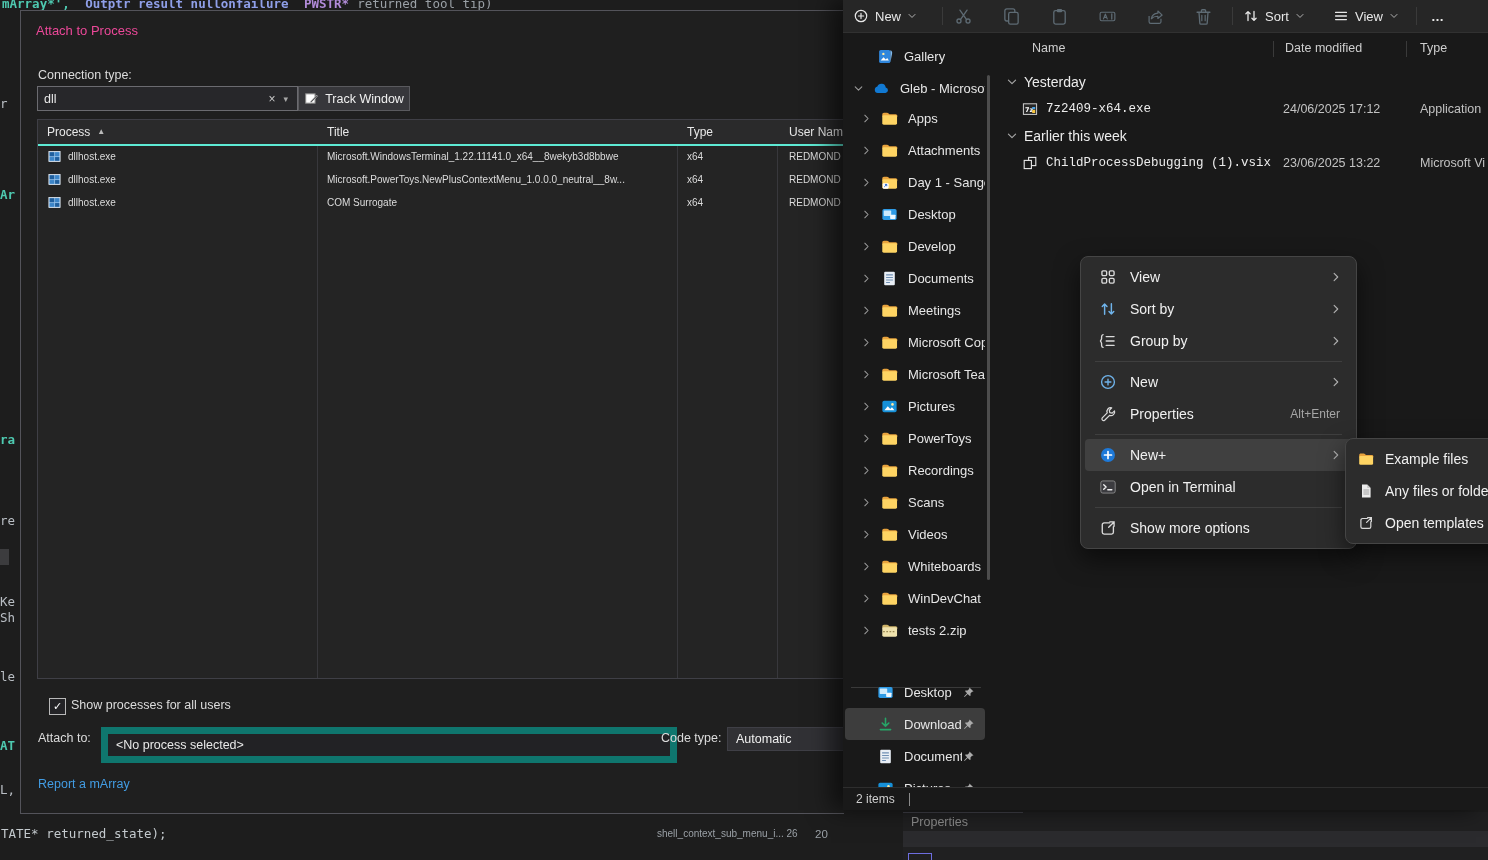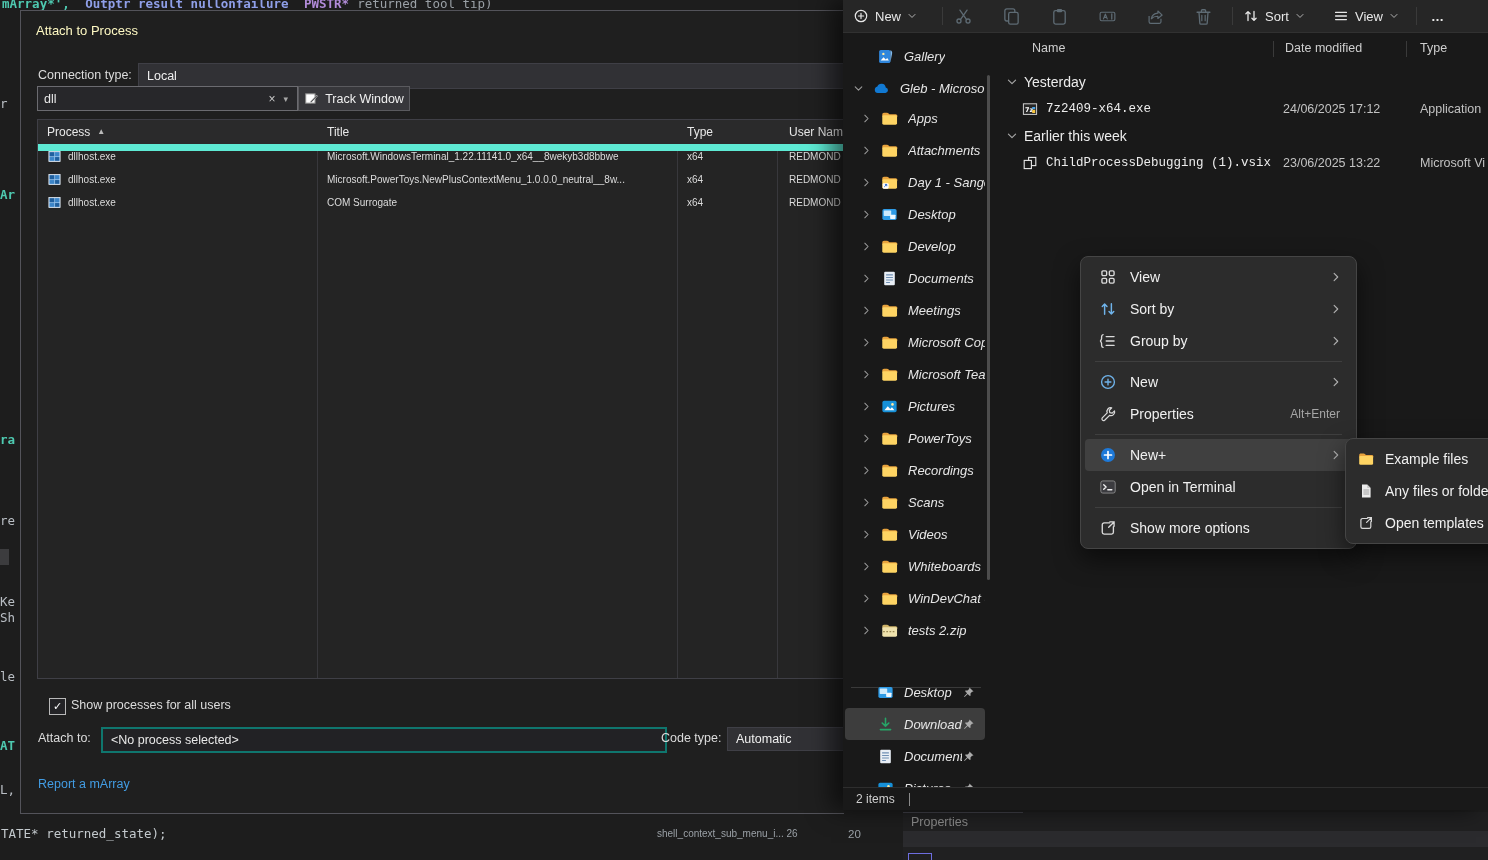--- a/index.html
+++ b/index.html
@@ -17,60 +17,60 @@
   .tok-type{color:#b18bd8;font-weight:bold;}
   .tok-gray{color:#9aa0a6;}
   .frag{left:0;font-size:12.5px;color:#b9bec4;}
   .frag.teal{color:#4ec9b0;font-weight:bold;}
   .frag.ul{}
   .frag-box{left:0;top:549px;width:9px;height:16px;background:#3c3c3e;}
 
   
   .dialog{left:20px;top:10px;width:823px;height:802px;background:#1f1f1f;
           border:1px solid #53535a;border-right:none;overflow:hidden;z-index:2;}
-  .dlg-title{left:15px;top:12px;font-size:13px;color:#fef9c3;}
+  .dlg-title{left:15px;top:12px;font-size:13px;color:#ec4899;}
   .dlg-label{font-size:12.5px;color:#dcdcdc;}
   .combo{background:#313135;border:1px solid #3f3f46;display:flex;align-items:center;
          padding:0 8px;font-size:12.5px;color:#f0f0f0;}
   .searchbox{left:16px;top:75px;width:247px;height:23px;background:#27272a;border:1px solid #6b6b70;
              display:flex;align-items:center;padding:0 6px;font-size:12.5px;}
   .sb-x{margin-left:auto;color:#c8c8c8;font-size:12px;padding:0 5px;}
   .sb-car{color:#a8a8a8;font-size:9px;padding:0 3px;}
   .trackbtn{left:277px;top:75px;width:110px;height:23px;background:#37373b;border:1px solid #5a5a5e;
             display:flex;align-items:center;justify-content:center;gap:6px;font-size:12.5px;color:#f0f0f0;}
   .ptable{left:16px;top:108px;width:807px;height:558px;background:#242424;border:1px solid #3f3f46;border-right:none;}
-  .pt-head{position:absolute;left:0;top:0;right:0;height:24px;background:#2a2a2b;border-bottom:7px solid #5eead4;
+  .pt-head{position:absolute;left:0;top:0;right:0;height:24px;background:#2a2a2b;border-bottom:2px solid #5eead4;
            font-size:12px;color:#e8e8e8;}
   .pt-col-sep{position:absolute;top:0;bottom:0;width:1px;background:#38383c;}
   .pt-row{position:absolute;left:0;right:0;height:23px;font-size:10px;color:#dcdcdc;}
   .pt-cell{position:absolute;top:0;height:23px;display:flex;align-items:center;white-space:nowrap;overflow:hidden;}
   .chk{left:28px;top:687px;width:15px;height:15px;border:1px solid #b8b8b8;background:#232326;
        display:flex;align-items:center;justify-content:center;font-size:11px;color:#fff;}
-  .attachinput{left:80px;top:716px;width:546px;height:22px;background:#222225;border:2px solid #0f766e;
+  .attachinput{left:80px;top:716px;width:546px;height:22px;background:#222225;border:7px solid #0f766e;
                display:flex;align-items:center;padding:0 8px;font-size:12.5px;color:#e8e8e8;}
   .link{color:#429ce3;font-size:12.5px;}
 
   
   .explorer{left:843px;top:0;width:645px;height:810px;background:#191919;z-index:3;
             box-shadow:-12px 0 22px rgba(0,0,0,.55);}
   .ex-toolbar{position:absolute;left:0;top:0;right:0;height:32px;background:#262626;border-bottom:1px solid #313131;}
   .tb-sep{position:absolute;top:7px;width:1px;height:18px;background:#3a3a3a;}
   .tb-btn{position:absolute;top:0;height:32px;display:flex;align-items:center;gap:6px;color:#e8e8e8;font-size:13px;}
   .tb-ico{width:19px;height:19px;color:#5e6b74;}
   .cols{position:absolute;top:36px;left:0;right:0;height:26px;font-size:12.5px;color:#cfcfcf;}
   .col-sep{position:absolute;top:5px;width:1px;height:16px;background:#3a3a3a;}
   .grp-hdr{position:absolute;height:24px;display:flex;align-items:center;font-size:14px;color:#ececec;}
   .file-row{position:absolute;left:160px;right:0;height:26px;font-size:12.5px;}
   .fr-name{position:absolute;left:43px;top:0;height:26px;display:flex;align-items:center;color:#ececec;white-space:nowrap;font-family:Liberation Mono, monospace;}
   .fr-ico{position:absolute;left:19px;top:5px;width:16px;height:16px;}
   .fr-date{position:absolute;left:280px;top:0;height:26px;display:flex;align-items:center;color:#c2c2c2;white-space:nowrap;}
   .fr-type{position:absolute;left:417px;top:0;height:26px;display:flex;align-items:center;color:#c2c2c2;white-space:nowrap;}
 
   .sidebar{position:absolute;left:0;top:32px;width:148px;height:756px;overflow:hidden;}
-  .srow{position:absolute;left:2px;right:6px;height:32px;display:flex;align-items:center;border-radius:4px;font-style:italic;}
+  .srow{position:absolute;left:2px;right:6px;height:32px;display:flex;align-items:center;border-radius:4px;}
   .srow .chev{width:11px;height:11px;color:#9d9d9d;margin-left:16px;}
   .srow .tico{width:17px;height:17px;margin-left:9px;}
   .srow .slabel{margin-left:10px;color:#e6e6e6;font-size:13px;white-space:nowrap;overflow:hidden;}
   .srow.noarrow .tico{margin-left:32px;}
   .srow .pin{width:13px;height:13px;margin-left:auto;margin-right:10px;flex:none;}
   .srow.sel{background:#3d3d3d;}
   .side-div{position:absolute;left:8px;right:10px;top:655px;height:1px;background:#3a3a3a;}
   .sscroll{position:absolute;left:144px;top:75px;width:3px;height:505px;background:#4d4d4d;border-radius:2px;}
   .statusbar{position:absolute;left:0;bottom:0;right:0;height:22px;background:#191919;border-top:1px solid #2e2e2e;
              display:flex;align-items:center;font-size:12px;color:#cfcfcf;}
@@ -87,21 +87,21 @@
   .mdiv{height:1px;background:#3f3f3f;margin:4px 10px;}
   .submenu{left:1345px;top:438px;width:150px;background:#2c2c2c;border:1px solid #454545;border-radius:8px 0 0 8px;
            padding:4px;z-index:6;box-shadow:0 10px 24px rgba(0,0,0,.55);font-size:14px;}
   .submenu .mi{padding-left:8px;}
   .submenu .mico{width:16px;height:16px;}
   .submenu .mlabel{margin-left:11px;}
 
   
   .botcode{left:1px;top:826px;font-size:12.5px;color:#c3c9cd;}
   .codelens{left:657px;top:828px;font-size:10px;color:#9aa0a6;}
-  .linenum{left:848px;top:828px;font-size:11.5px;color:#9aa0a6;}
+  .linenum{left:815px;top:828px;font-size:11.5px;color:#9aa0a6;}
   .props{left:903px;top:812px;width:585px;height:48px;background:#202021;z-index:3;}
   .props-title{position:absolute;left:8px;top:3px;font-size:12.5px;color:#8a8a8a;}
   .props-band{position:absolute;left:0;top:19px;right:0;height:16px;background:#2b2b2e;}
   .props-box{position:absolute;left:5px;top:41px;width:22px;height:7px;border:1px solid #6e6ee0;}
   .props-topline{position:absolute;left:0;top:0;width:120px;height:1px;background:#3f3f46;}
 </style>
 </head>
 <body>
 
 <svg width="0" height="0" style="position:absolute">
@@ -295,23 +295,20 @@
     <div class="props-topline"></div>
     <div class="props-title">Properties</div>
     <div class="props-band"></div>
     <div class="props-box"></div>
   </div>
 
   <div class="abs dialog">
     <div class="abs dlg-title">Attach to Process</div>
 
     <div class="abs dlg-label" style="left:17px;top:57px">Connection type:</div>
-    <div class="abs combo" style="left:117px;top:52px;width:706px;height:24px">
-      <span>Local</span>
-    </div>
 
     <div class="abs searchbox">
       <span>dll</span>
       <span class="sb-x">×</span>
       <span class="sb-car">▾</span>
     </div>
     <div class="abs trackbtn">
       <svg class="ic" style="width:15px;height:15px">
           <use href="#i-tw"></use>
         </svg>

